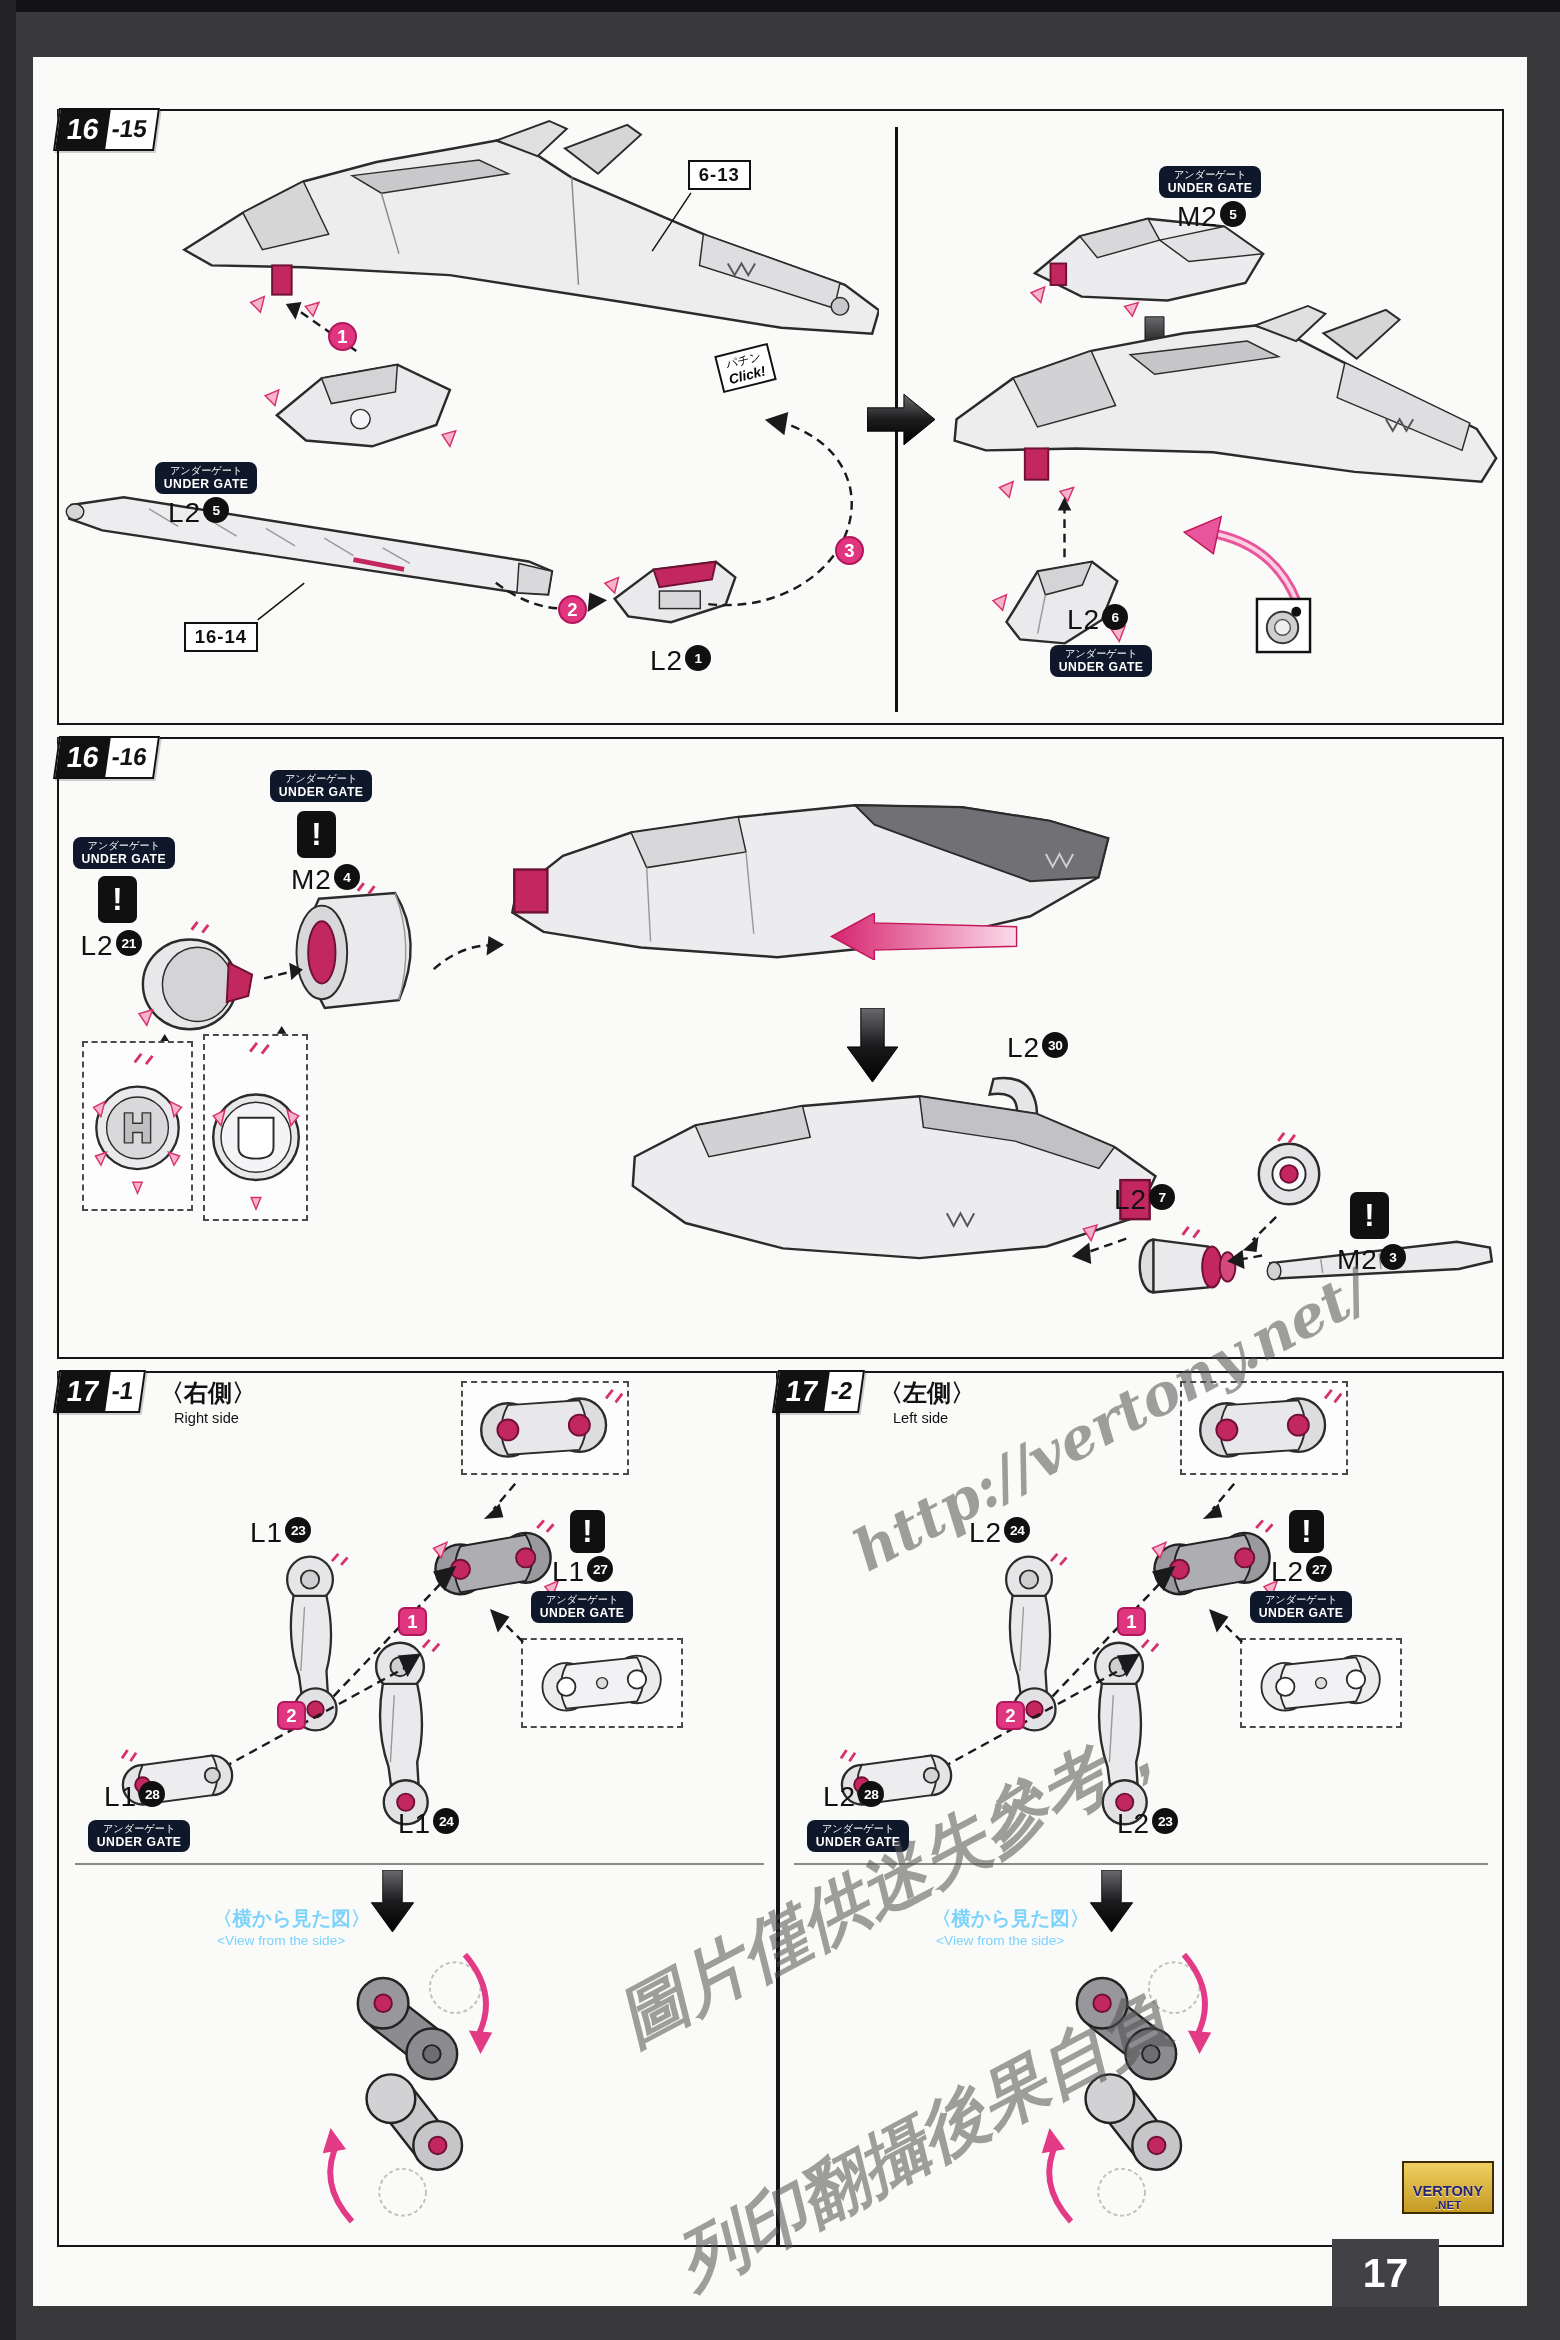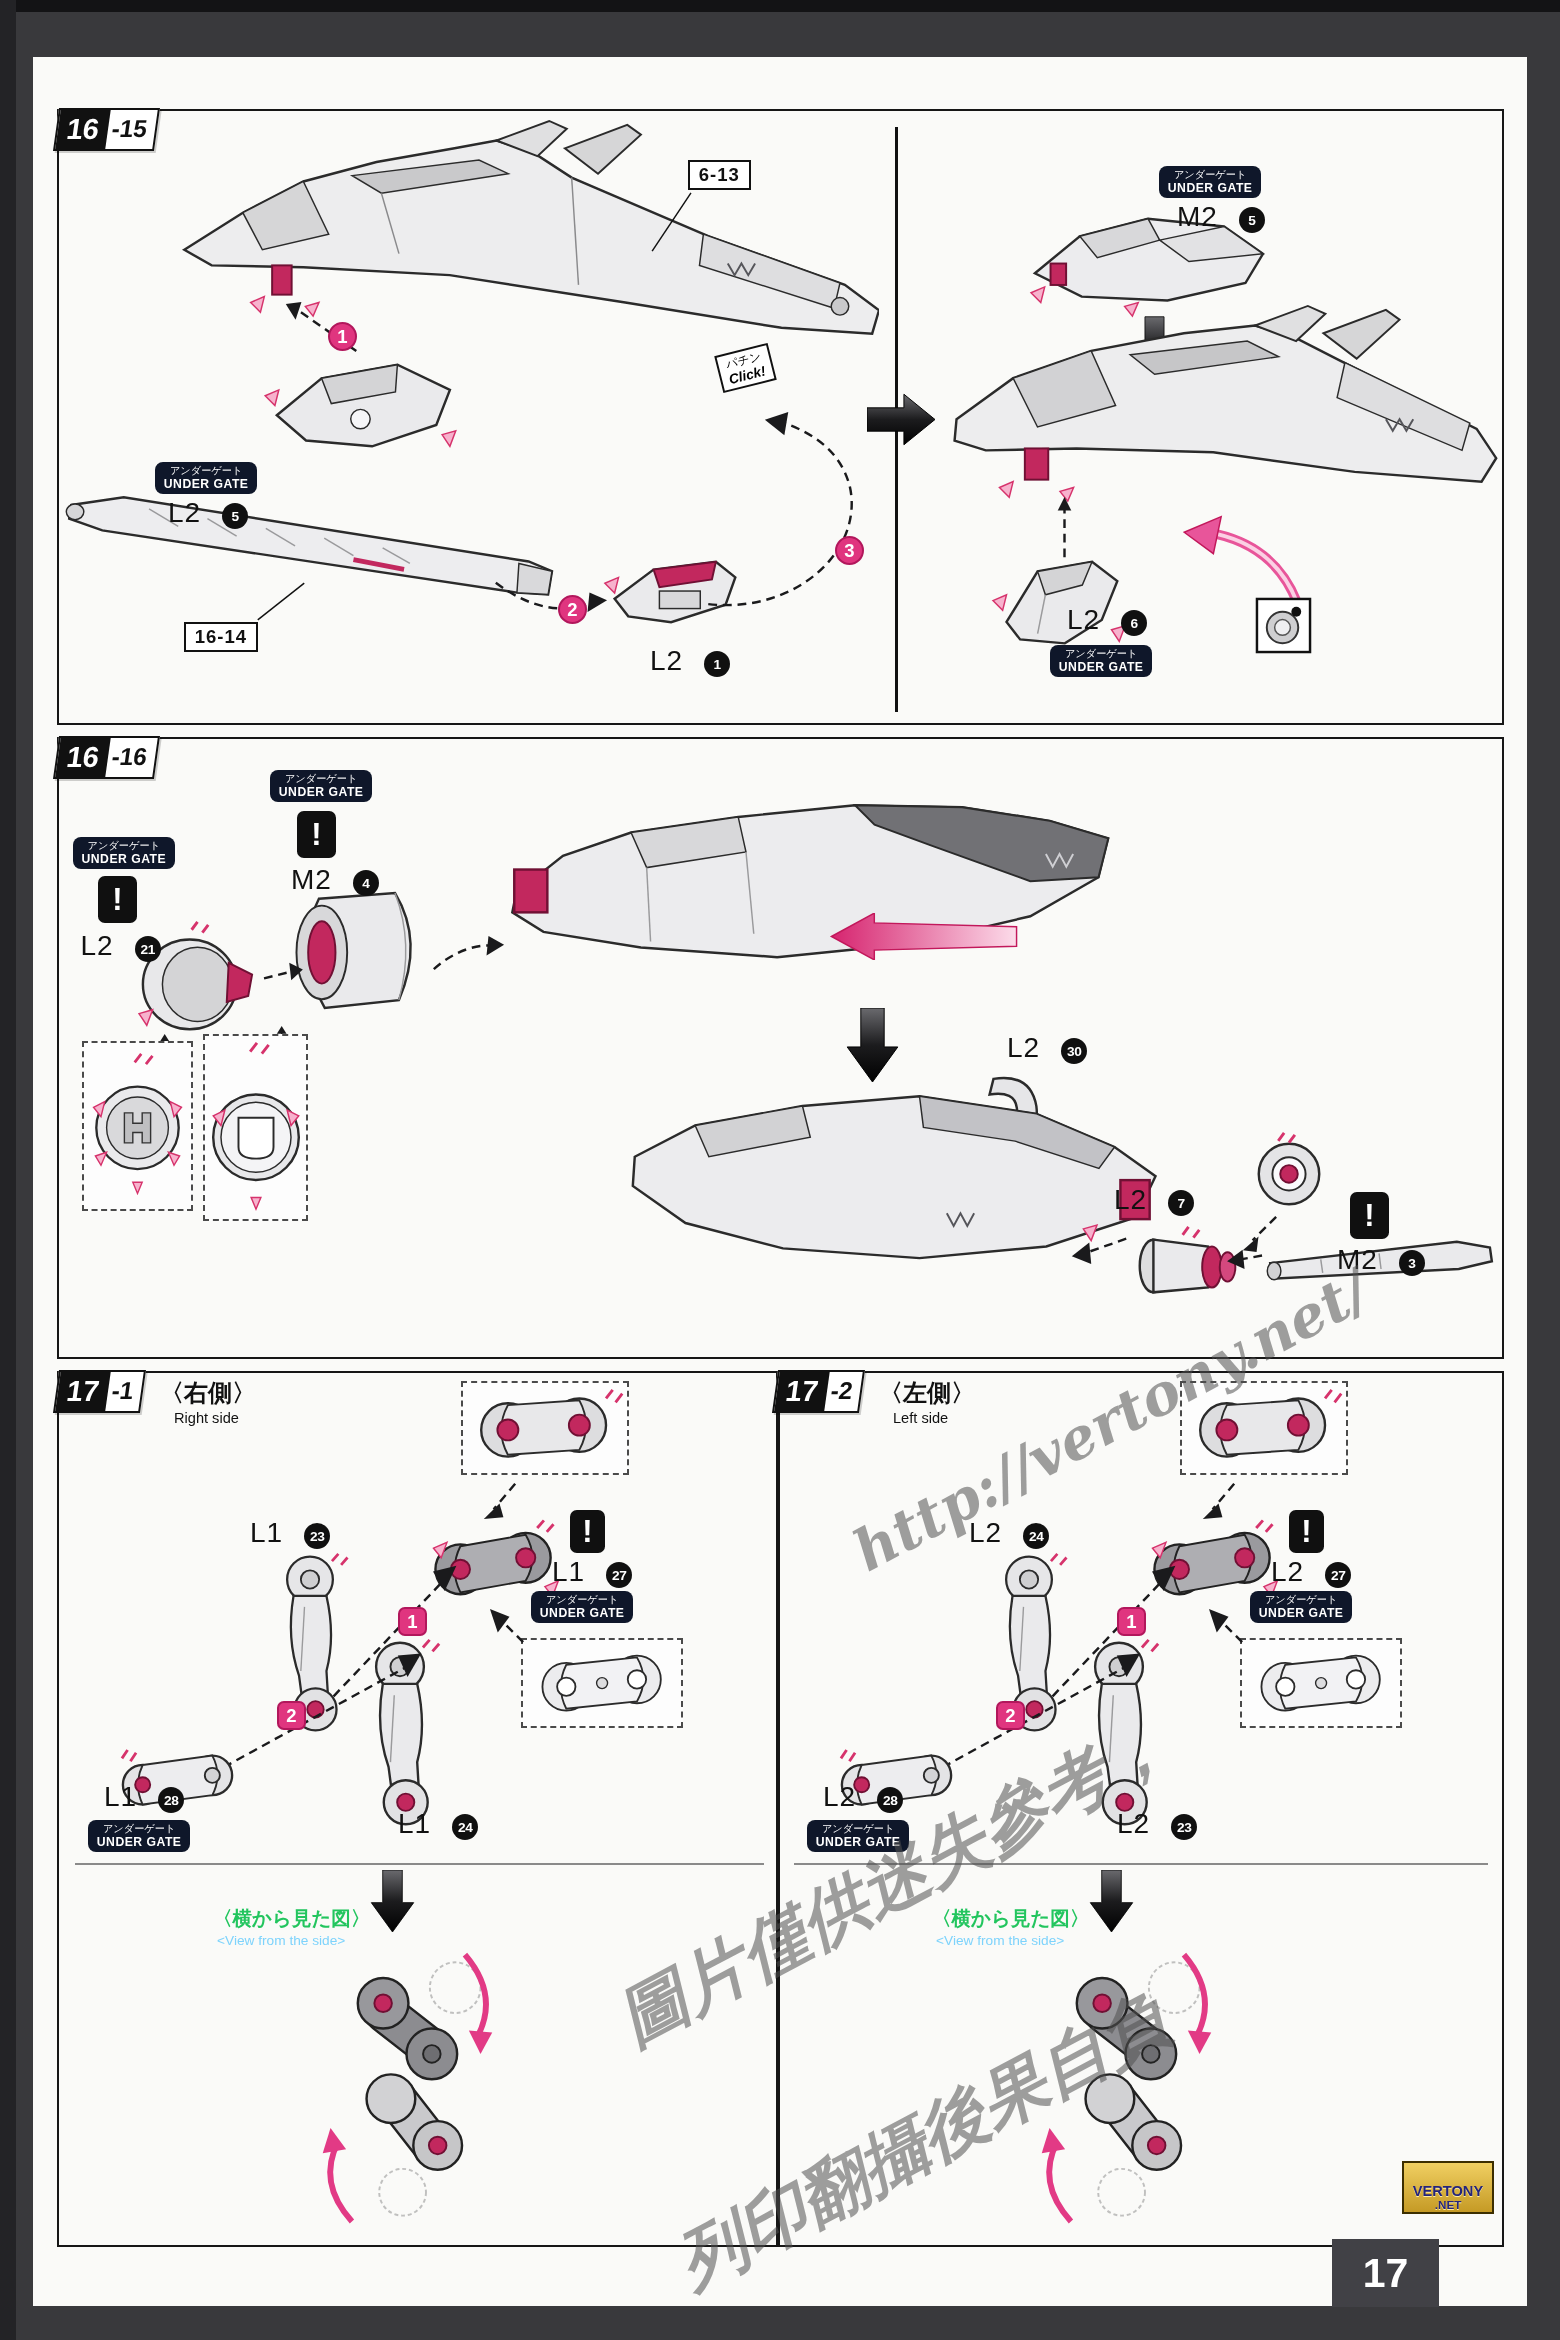--- a/index.html
+++ b/index.html
@@ -11,31 +11,31 @@
   .paper{position:absolute;left:33px;top:57px;width:1494px;height:2249px;background:#fafaf8}
   .panel{position:absolute;border:2.9px solid #161616}
   .abs{position:absolute}
   .steplabel{position:absolute;display:flex;align-items:stretch;border:2.9px solid #111;background:#fff;transform:skewX(-8deg);box-shadow:2px 2px 0 rgba(0,0,0,.18);z-index:5}
   .steplabel .big{background:#111;color:#fff;font-size:29px;font-weight:bold;padding:2.9px 8.8px;display:flex;align-items:center}
   .steplabel .sub{color:#111;font-size:24.4px;font-weight:bold;padding:2.9px 7.8px 2.9px 3.9px;display:flex;align-items:center}
   .ug{position:absolute;background:#0f172a;color:#fff;text-align:center;border-radius:8px;padding:2.9px 8.8px;line-height:1.15;z-index:3}
   .ug .jp{font-size:10.2px;display:block}
   .ug .en{font-size:12.2px;font-weight:bold;display:block;letter-spacing:0.5px;white-space:nowrap}
   .bang{position:absolute;background:#101010;color:#fff;border-radius:6.8px;display:flex;align-items:center;justify-content:center;font-weight:bold;font-size:31px;z-index:3}
-  .plabel{position:absolute;display:flex;align-items:flex-end;gap:21px;font-size:28px;color:#111;letter-spacing:1px;z-index:3;white-space:nowrap}
+  .plabel{position:absolute;display:flex;align-items:flex-start;gap:2px;font-size:28px;color:#111;letter-spacing:1px;z-index:3;white-space:nowrap}
   .cnum{display:inline-flex;width:26px;height:26px;border-radius:50%;background:#101010;color:#fff;align-items:center;justify-content:center;font-size:13.7px;font-weight:bold;letter-spacing:-0.5px}
   .pmark{position:absolute;width:29px;height:29px;border-radius:50%;background:#e0357f;color:#fff;display:flex;align-items:center;justify-content:center;font-size:18.5px;font-weight:bold;border:2px solid #b2175c;z-index:4}
   .pmark.sq{border-radius:6.8px}
   .reflabel{position:absolute;border:2px solid #111;background:#fff;color:#111;font-size:18.5px;font-weight:bold;padding:2px 8.8px;letter-spacing:1px;z-index:3;white-space:nowrap}
   .click{position:absolute;border:2px solid #111;background:#fff;text-align:center;padding:2px 6.8px;transform:rotate(-14deg);z-index:3}
   .click .jp{font-size:11.7px;display:block}
   .click .en{font-size:13.7px;font-weight:bold;font-style:italic;display:block}
   .heading-jp{position:absolute;font-size:24px;font-weight:bold;color:#111;white-space:nowrap}
   .heading-en{position:absolute;font-size:14.6px;color:#111;white-space:nowrap}
-  .caption-jp{position:absolute;font-size:19.5px;font-weight:bold;color:#22c55e;white-space:nowrap}
+  .caption-jp{position:absolute;font-size:19.5px;font-weight:bold;color:#7dd3fc;white-space:nowrap}
   .caption-en{position:absolute;font-size:13.7px;color:#7dd3fc;white-space:nowrap}
   .dashedbox{position:absolute;border:2px dashed #4a4a4a;background:#fdfdfd}
   .divline{position:absolute;background:#111}
   .hairline{position:absolute;background:#8a8a8a}
   .dash{fill:none;stroke:#1a1a1c;stroke-width:2.5;stroke-dasharray:9 6}
   .dhead{fill:#1a1a1c}
   .ptr{stroke:#111;stroke-width:1.5}
   .wm{position:absolute;color:rgba(80,80,80,.55);font-family:"DejaVu Serif","Liberation Serif",serif;font-style:italic;font-weight:bold;transform-origin:0 50%;white-space:nowrap;z-index:8}
   .vlogo{position:absolute;width:92px;height:53px;background:linear-gradient(#f0cf62,#c59a25);border:2.9px solid #3c2e00;display:flex;flex-direction:column;align-items:center;justify-content:flex-end;line-height:1.1;z-index:9}
   .vlogo .t{font-size:14.6px;font-weight:bold;color:#24247c;text-shadow:0 1px 0 #ffec9e}

